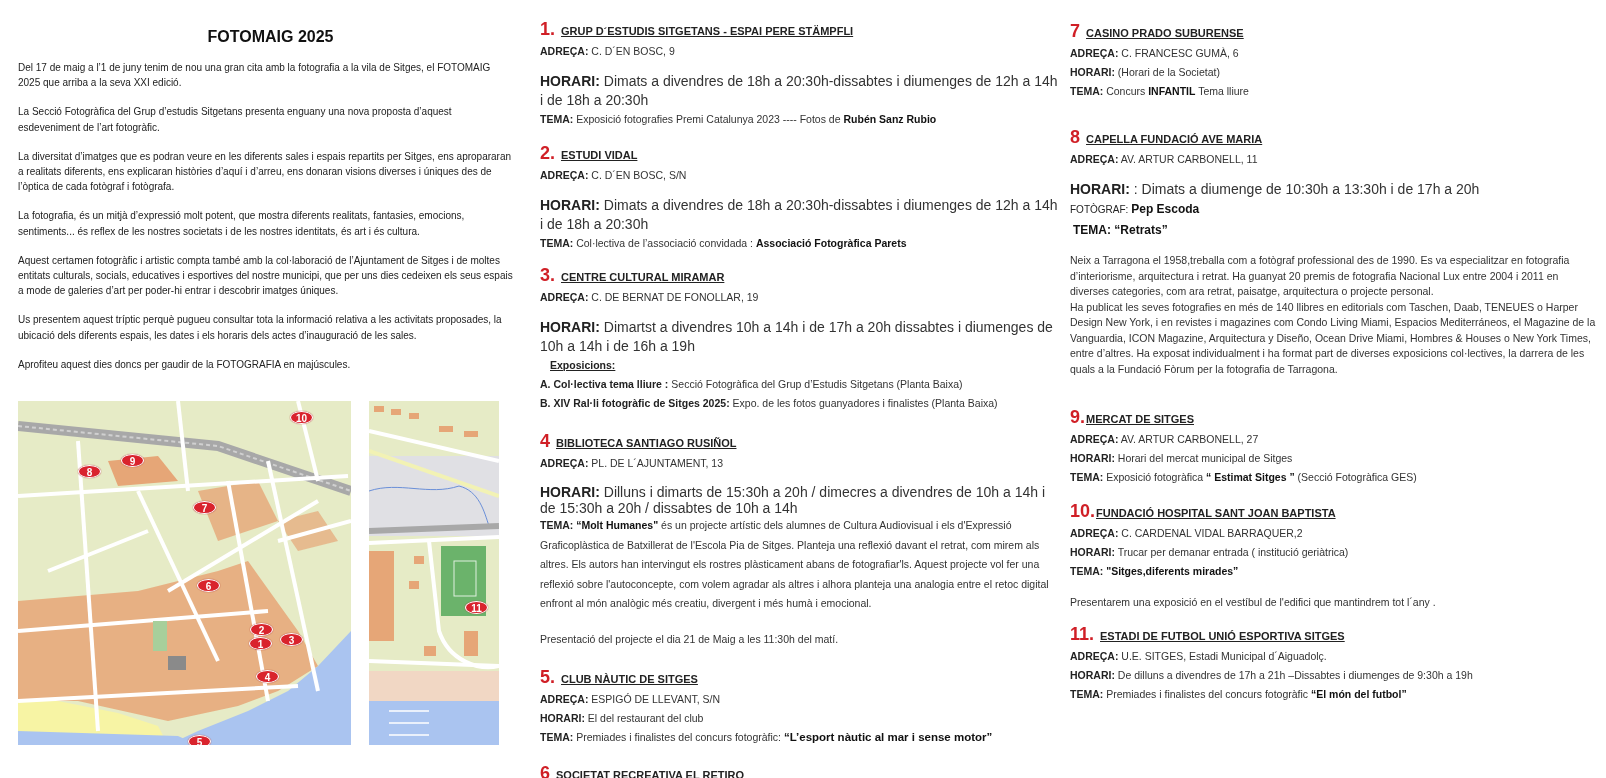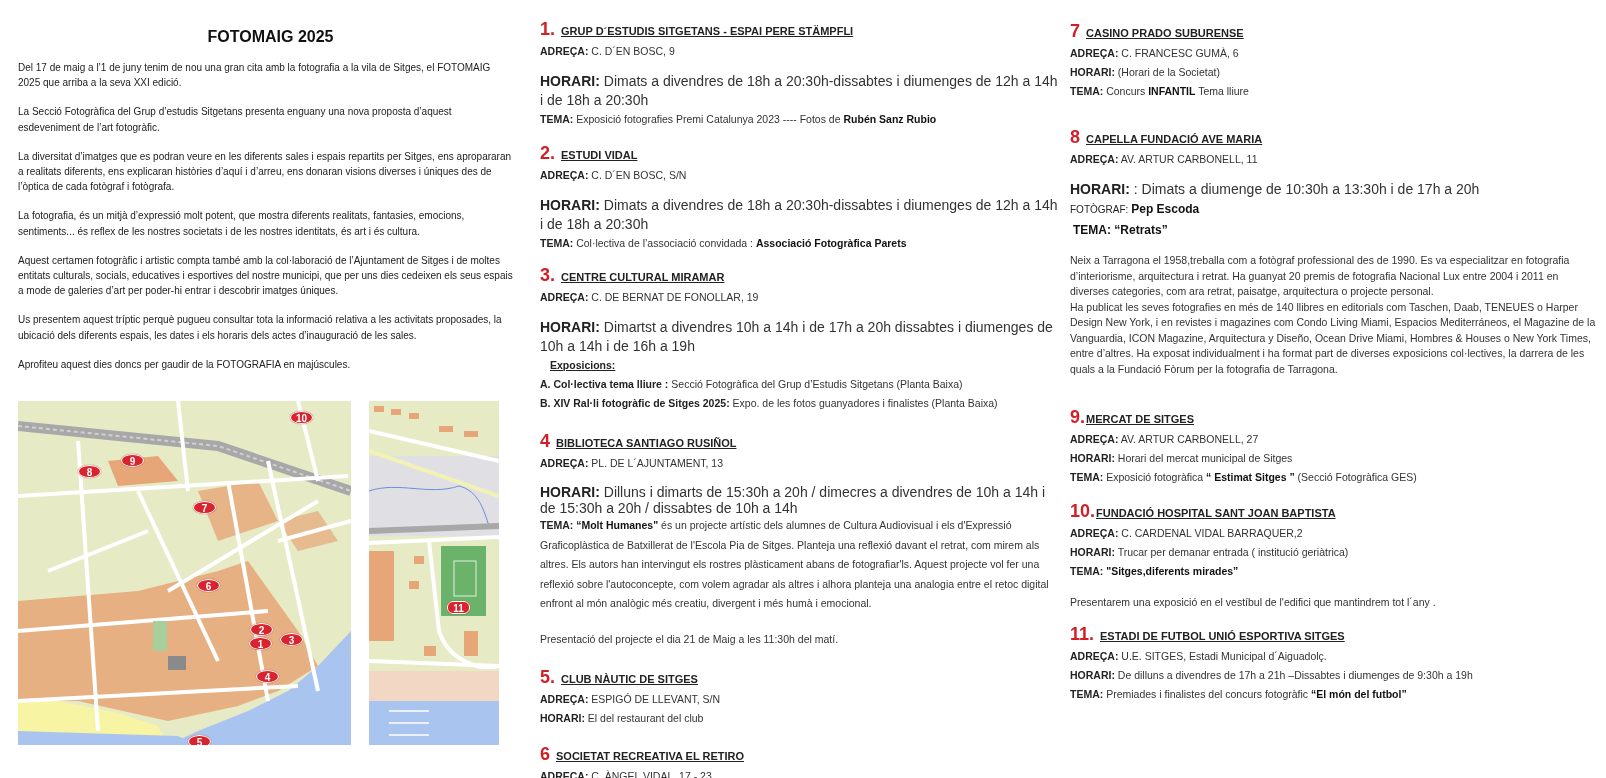--- a/index.html
+++ b/index.html
@@ -122,21 +122,21 @@
       <path d="M60 140 L70 230 C80 260 110 270 130 265" stroke="#ffffff" stroke-width="4" fill="none"></path>
       <path d="M0 260 L130 265" stroke="#ffffff" stroke-width="4" fill="none"></path>
       <rect x="0" y="270" width="130" height="30" fill="#f1d7c4"></rect>
       <rect x="0" y="300" width="130" height="44" fill="#aac4f0"></rect>
       <g stroke="#ffffff" stroke-width="1.5">
         <path d="M20 310 L60 310"></path>
           <path d="M20 322 L60 322"></path>
           <path d="M20 334 L60 334"></path>
       </g>
     </svg>
-    <span class="marker" style="left:78px;top:200px;border-radius:6px;">11</span>
+    <span class="marker" style="left:96px;top:200px;">11</span>
   </div>
 </div>
 
 <div class="col col2" style="top:19px;">
 
   <div class="venue">
     <div class="venue-head">
       <span class="venue-num">1.</span>
       <span class="venue-name">GRUP D´ESTUDIS SITGETANS - ESPAI  PERE STÄMPFLI</span>
     </div>
@@ -178,20 +178,21 @@
     <div class="para" style="margin-top:16px;">Presentació del projecte el dia 21 de Maig a les 11:30h del matí.</div>
   </div>
 
   <div class="venue" style="margin-top:18px;">
     <div class="venue-head">
       <span class="venue-num">5.</span>
       <span class="venue-name">CLUB NÀUTIC DE SITGES</span>
     </div>
     <div class="row"><span class="lbl">ADREÇA:</span> <span>ESPIGÓ DE LLEVANT, S/N</span></div>
     <div class="row"><span class="lbl">HORARI:</span> <span>El del restaurant del club</span></div>
+    <div class="row"><span class="lbl">TEMA:</span> <span>Premiades i finalistes del concurs fotogràfic: </span><span class="b" style="font-size:11.5px;">“L’esport nàutic al mar i sense motor”</span></div>
   </div>
 
   <div class="venue" style="margin-top:16px;">
     <div class="venue-head">
       <span class="venue-num">6</span>
       <span class="venue-name">SOCIETAT RECREATIVA EL RETIRO</span>
     </div>
     <div class="row"><span class="lbl">ADREÇA:</span> <span>C. ÀNGEL VIDAL, 17 - 23</span></div>
     <div class="row"><span class="lbl">HORARI:</span> <span>(Horari de la Societat)</span></div>
     <div class="row"><span class="lbl">TEMA:</span> <span>Fotografies del concurs  tema </span><span class="b">Lliure en Blanc i Negre</span></div>

